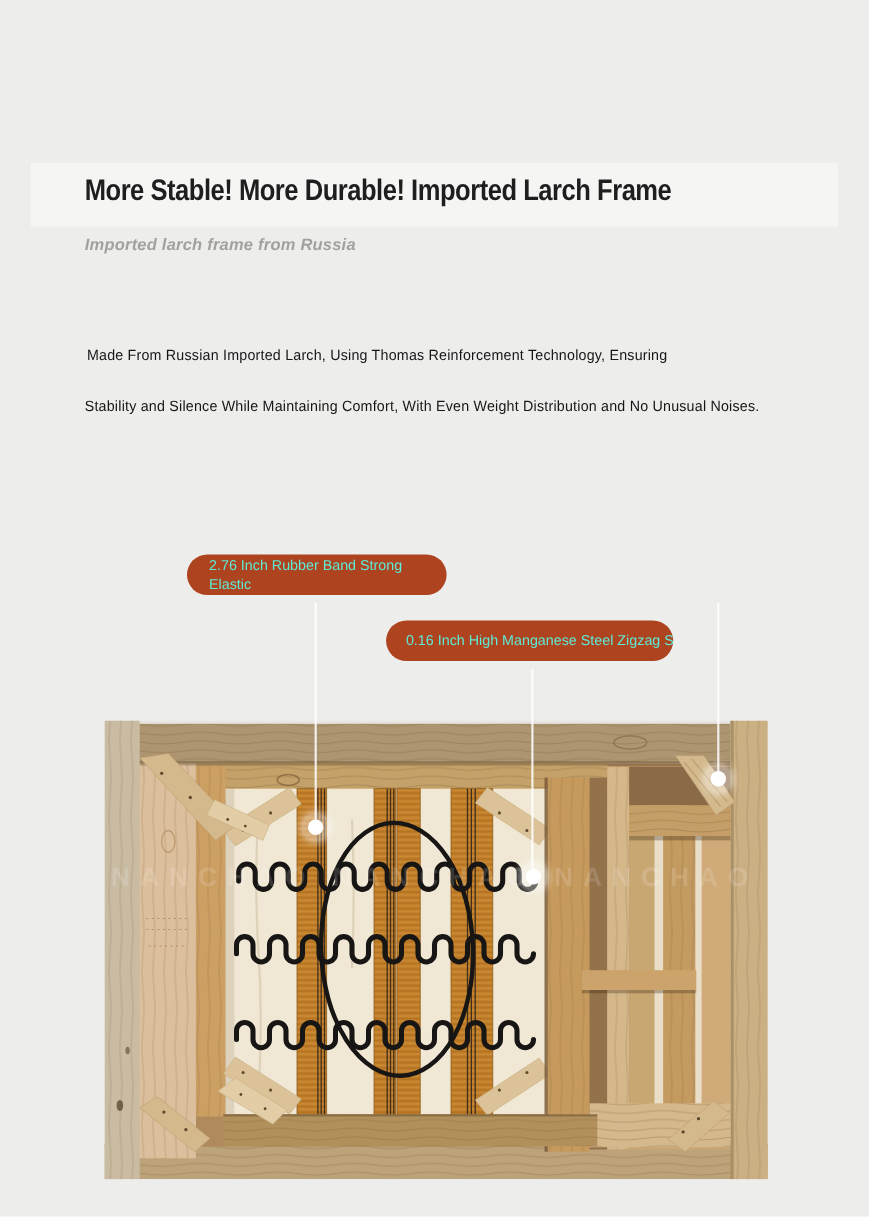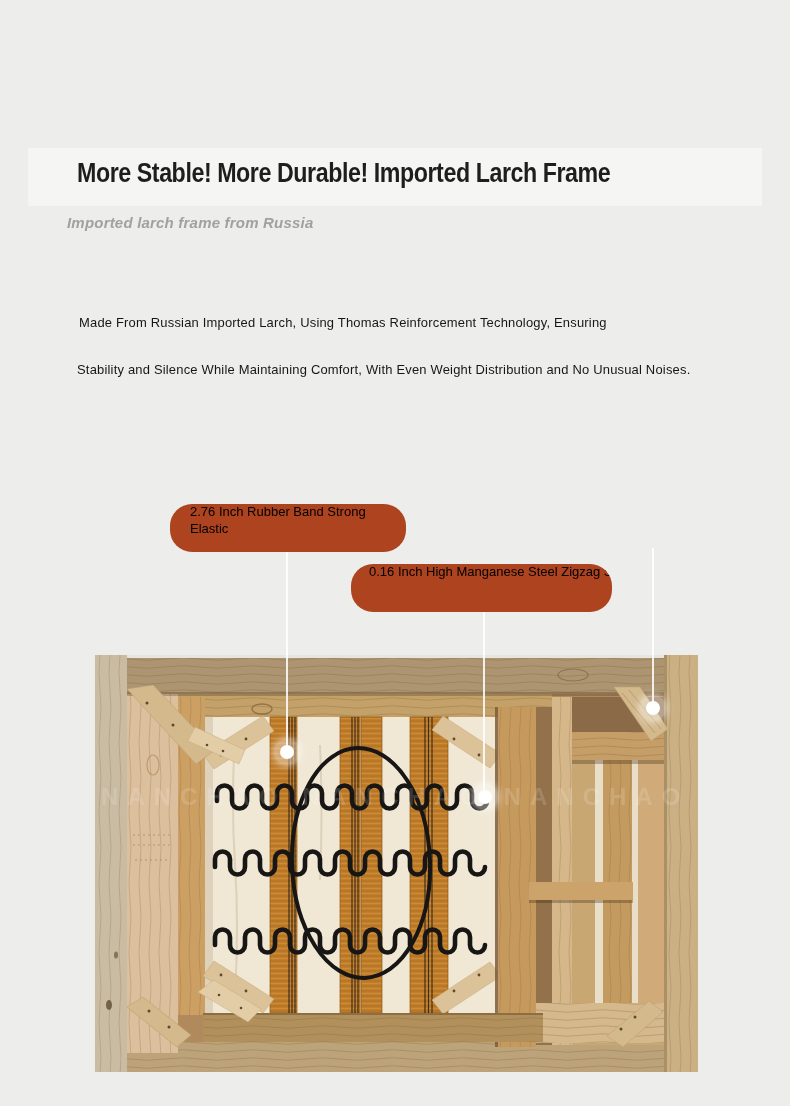--- a/index.html
+++ b/index.html
@@ -5,29 +5,29 @@
   html,body{margin:0;padding:0;}
   .canvas{
     position:relative;width:790px;height:1106px;overflow:hidden;
     background:#ededec;font-family:"Liberation Sans",sans-serif;
   }
   .title-band{position:absolute;left:28px;top:148px;width:734px;height:58px;
     background:rgba(255,255,255,.45);}
   .page-title{position:absolute;left:77px;top:158px;margin:0;
     font-size:27px;font-weight:700;color:#1e1e1e;letter-spacing:-.5px;
     transform:scaleX(.86);transform-origin:left top;white-space:nowrap;}
-  .page-subtitle{position:absolute;left:67px;top:214px;margin:0;
+  .page-subtitle{position:absolute;left:77px;top:214px;margin:0;
     font-size:15px;font-style:italic;font-weight:700;color:#a3a19e;
     letter-spacing:.2px;}
   .desc{position:absolute;margin:0;font-size:13.5px;font-weight:500;color:#161616;
     letter-spacing:.2px;white-space:nowrap;transform:scaleX(.96);transform-origin:left top;}
   .desc.l1{left:79px;top:315px;}
   .desc.l2{left:77px;top:362px;}
-  .pill{position:absolute;height:48px;border-radius:22px;background:#ae4320;
-    color:#000000;display:flex;align-items:flex-start;box-sizing:border-box;
+  .pill{position:absolute;height:37px;border-radius:22px;background:#ae4320;
+    color:#5eead4;display:flex;align-items:center;box-sizing:border-box;
     font-size:13px;line-height:1.3;z-index:4;}
   .pill .txt{display:block;}
   .pill.p1{left:170px;top:504px;width:236px;padding-left:20px;padding-right:10px;}
   .pill.p2{left:351px;top:564px;width:261px;padding-left:18px;padding-right:6px;
     white-space:nowrap;overflow:hidden;}
   .pill.p3{left:558px;top:504px;width:190px;padding-left:24px;padding-right:10px;}
   .leader{position:absolute;width:2px;background:rgba(255,255,255,.85);z-index:3;}
   .leader.d1{left:286px;top:548px;height:205px;}
   .leader.d2{left:483px;top:608px;height:190px;}
   .leader.d3{left:652px;top:548px;height:161px;}

